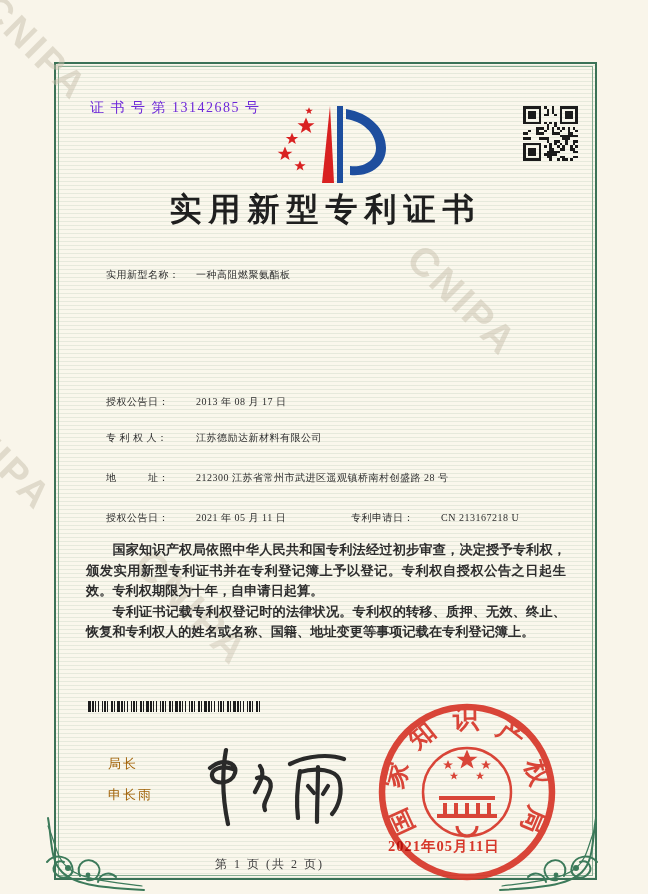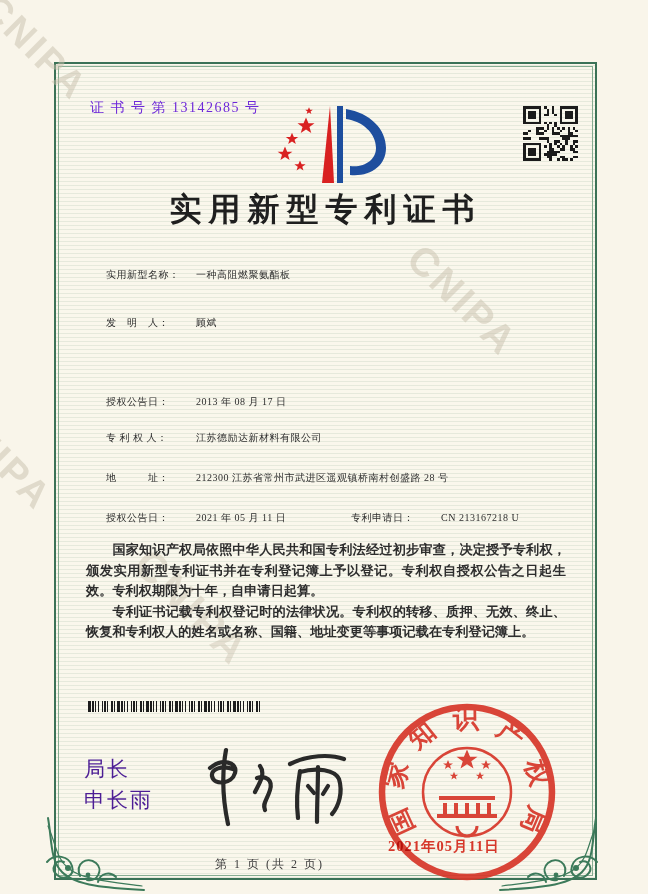--- a/index.html
+++ b/index.html
@@ -63,21 +63,21 @@
     position:absolute;left:86px;top:540px;width:480px;
     font-size:13.2px;line-height:20.5px;color:#2d2d2d;
     text-align:justify;
   }
   .bodytext p{margin:0;text-indent:2em;font-weight:bold;}
   .barcode{
     position:absolute;left:88px;top:701px;height:11px;
     display:flex;align-items:stretch;
   }
   .barcode div{height:11px;}
-  .signoff{position:absolute;left:84px;font-size:21px;letter-spacing:2px;color:#4c1d95;}
+  .signoff{position:absolute;left:108px;font-size:13px;letter-spacing:2px;color:#a16207;}
   .sr{top:755px}.sn{top:786px}
   .sig{position:absolute;left:196px;top:738px;}
   .seal{position:absolute;left:377px;top:702px;mix-blend-mode:multiply;opacity:0.93;}
   .sealdate{
     position:absolute;left:388px;top:837px;z-index:4;
     font-size:14.5px;font-weight:bold;letter-spacing:1px;
     color:#d6372a;mix-blend-mode:multiply;
   }
   .pagefooter{
     position:absolute;left:54px;top:856px;width:431px;
@@ -342,23 +342,20 @@
       <rect x="15" y="20" width="1" height="1" fill="#1b1b1b"></rect>
       <rect x="16" y="20" width="1" height="1" fill="#1b1b1b"></rect>
       <rect x="18" y="20" width="1" height="1" fill="#1b1b1b"></rect>
     </svg>
 
   <div class="title">实用新型专利证书</div>
 
   <div class="frow r1">
     <span class="flabel">实用新型名称：</span><span class="fvalue">一种高阻燃聚氨酯板</span>
   </div>
-  <div class="frow r2">
-    <span class="flabel">发　明　人：</span><span class="fvalue">顾斌</span>
-  </div>
   <div class="frow r4">
     <span class="flabel">授权公告日：</span><span class="fvalue">2013 年 08 月 17 日</span>
   </div>
   <div class="frow r5">
     <span class="flabel">专 利 权 人：</span><span class="fvalue">江苏德励达新材料有限公司</span>
   </div>
   <div class="frow r6">
     <span class="flabel">地　　　址：</span><span class="fvalue">212300 江苏省常州市武进区遥观镇桥南村创盛路 28 号</span>
   </div>
   <div class="frow r7">

